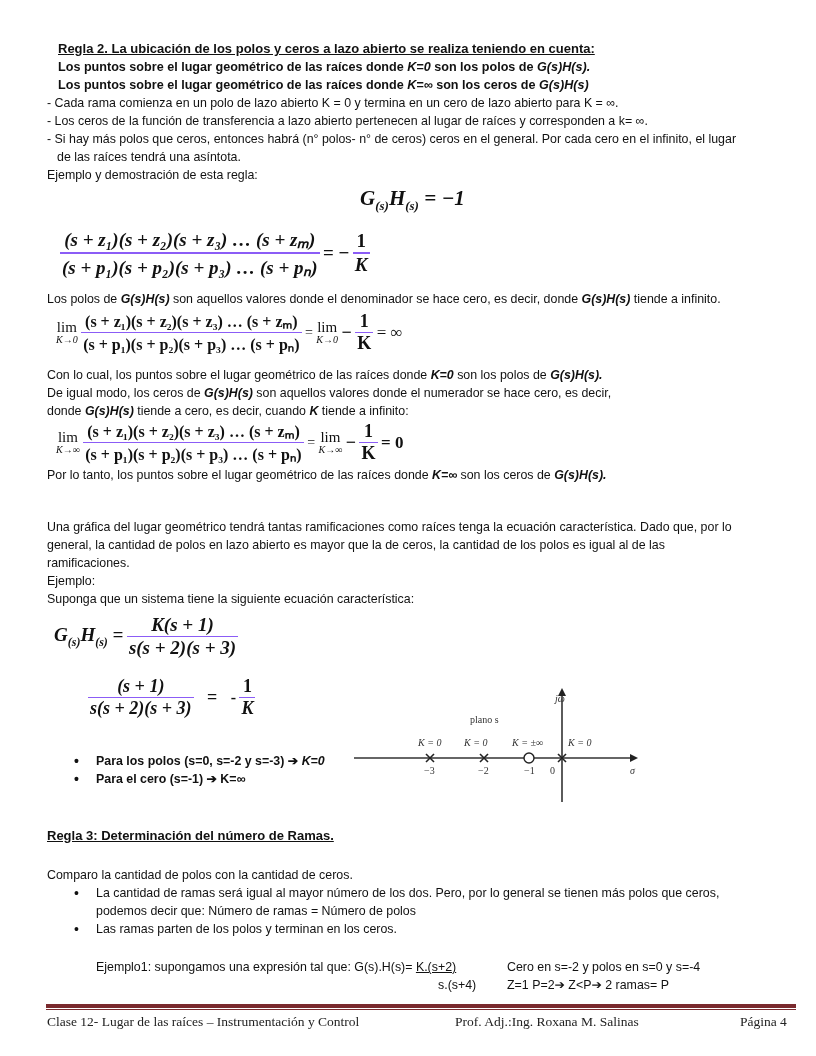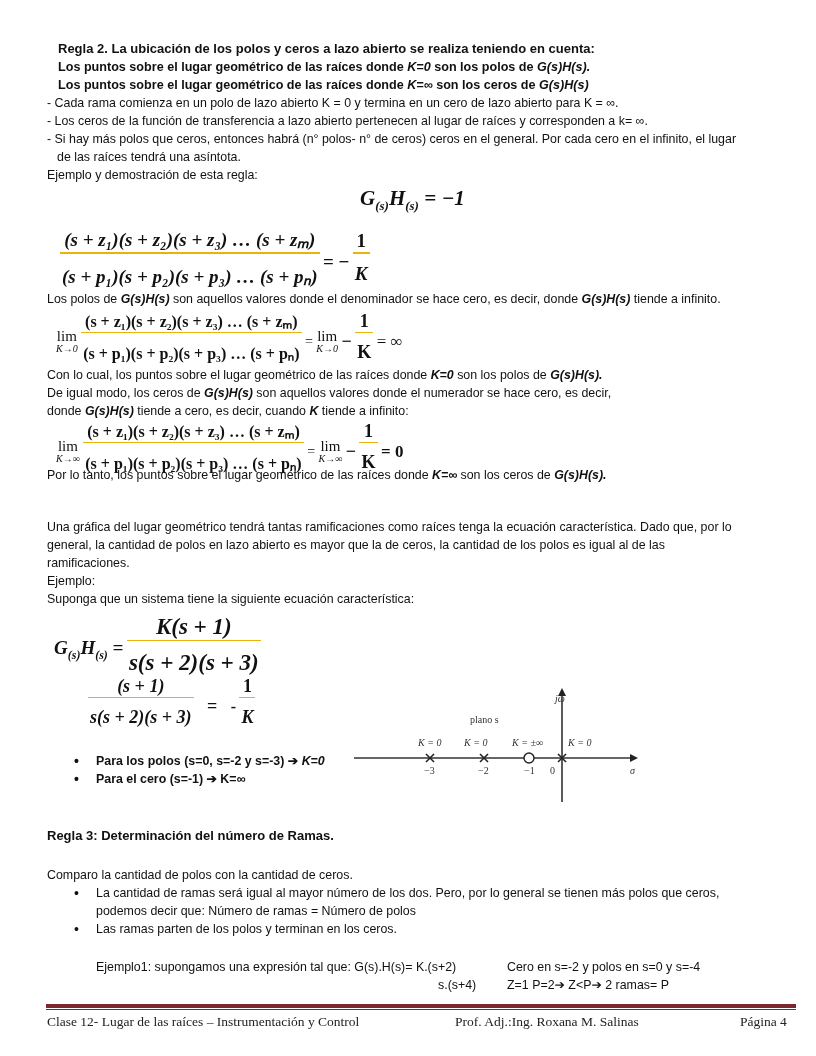--- a/index.html
+++ b/index.html
@@ -2,26 +2,26 @@
 <html><head>
 <meta charset="utf-8">
 <style>
   html, body { margin: 0; padding: 0; background: #ffffff; }
   body { width: 816px; height: 1056px; position: relative; overflow: hidden;
          font-family: "Liberation Sans", sans-serif; color: #111; font-size: 12.4px; }
   .abs { position: absolute; white-space: nowrap; }
   .line { line-height: 18px; }
   .b { font-weight: bold; }
   .bi { font-weight: bold; font-style: italic; }
-  .u { }
+  .u { text-decoration: underline; }
   .math { font-family: "Liberation Serif", serif; font-weight: bold; font-style: italic; color: #111; }
   .mathn { font-family: "Liberation Serif", serif; font-weight: bold; color: #111; }
   .frac { display: inline-flex; flex-direction: column; align-items: center; vertical-align: middle; }
   .frac .num { padding: 0 2px; }
-  .frac .den { border-top: 2px solid #eab308; padding: 9px 2px; }
+  .frac .den { border-top: 2px solid #8b5cf6; padding: 0 2px; }
   .lim { display: inline-flex; flex-direction: column; align-items: center; vertical-align: middle;
          font-family: Liberation Serif, serif; }
   .lim .l1 { font-size: 15px; line-height: 14px; }
   .lim .l2 { font-size: 10px; font-style: italic; line-height: 11px; }
   .bul { position: absolute; }
   .bul::before { content: "\2022"; position: absolute; left: -22px; font-size: 14px; }
   .footer-rule1 { position: absolute; left: 46px; top: 1004px; width: 750px; height: 4px; background: #7a2a2e; }
   .footer-rule2 { position: absolute; left: 46px; top: 1009px; width: 750px; height: 1px; background: #7a2a2e; }
   .footer { font-family: "Liberation Serif", serif; font-size: 13.5px; color: #222; }
   svg text { font-family: "Liberation Serif", serif; }
@@ -121,21 +121,21 @@
 </div>
 
 <div class="abs line" style="left:47px;top:518px;">Una gráfica del lugar geométrico tendrá tantas ramificaciones como raíces tenga la ecuación característica. Dado que, por lo</div>
 <div class="abs line" style="left:47px;top:536px;">general, la cantidad de polos en lazo abierto es mayor que la de ceros, la cantidad de los polos es igual al de las</div>
 <div class="abs line" style="left:47px;top:554px;">ramificaciones.</div>
 <div class="abs line" style="left:47px;top:572px;">Ejemplo:</div>
 <div class="abs line" style="left:47px;top:590px;">Suponga que un sistema tiene la siguiente ecuación característica:</div>
 
 <div class="abs" style="left:54px;top:614px;">
   <span class="math" style="font-size:19px;vertical-align:middle;">G<sub style="font-size:12px;">(s)</sub>H<sub style="font-size:12px;">(s)</sub> <span class="mathn">=</span></span>
-  <span class="frac math" style="font-size:23px;">
+  <span class="frac math" style="font-size:19px;">
     <span class="num">K(s + 1)</span>
     <span class="den" style="border-top-width:1.5px;">s(s + 2)(s + 3)</span>
   </span>
 </div>
 <div class="abs" style="left:88px;top:676px;">
   <span class="frac math" style="font-size:18px;">
     <span class="num">(s + 1)</span>
     <span class="den" style="border-top-width:1.5px;">s(s + 2)(s + 3)</span>
   </span>
   <span class="mathn" style="font-size:18px;vertical-align:middle;margin:0 10px;">=</span>

